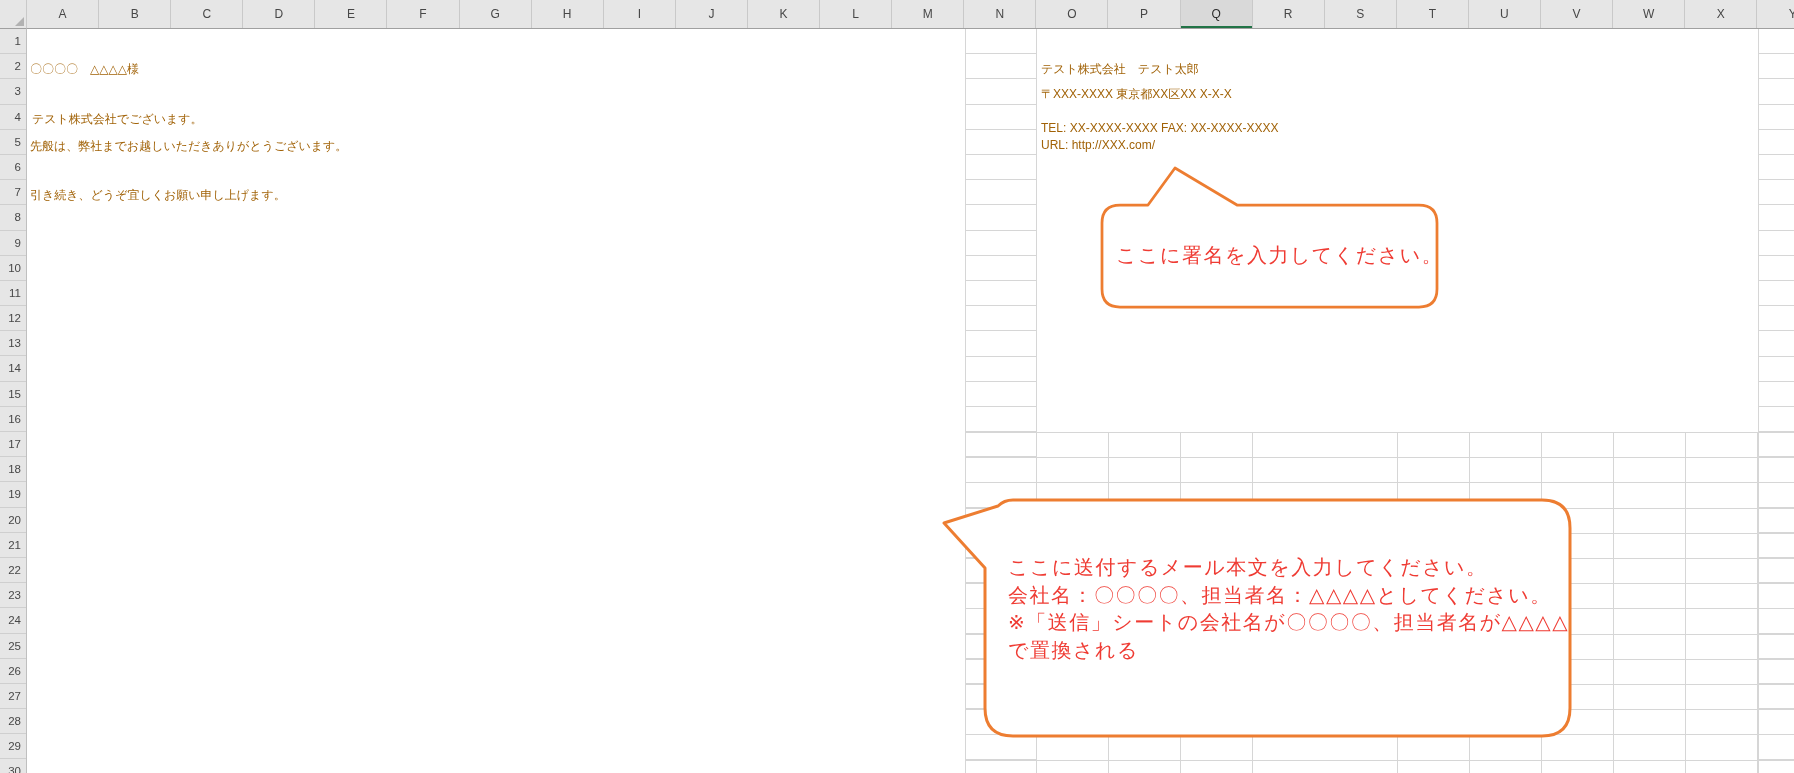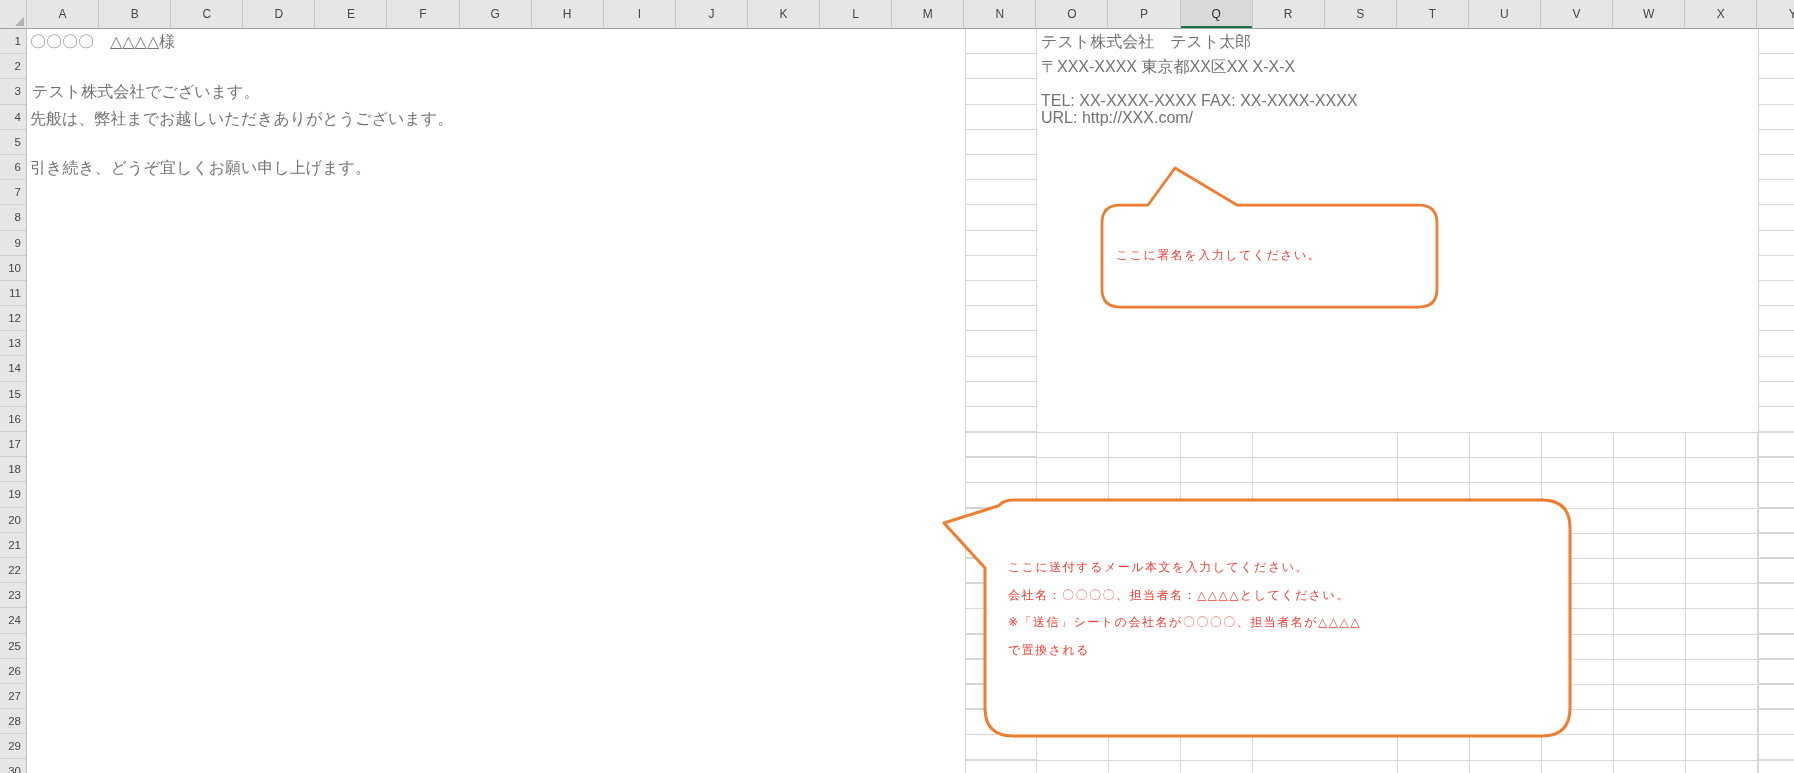--- a/index.html
+++ b/index.html
@@ -56,29 +56,30 @@
   }
   #grid-bottom{
     left:965px; top:432px; width:829px; height:341px;
     border-top:1px solid #d6d6d6;
     background:
       repeating-linear-gradient(to bottom, transparent 0px, transparent 24.2px, #d6d6d6 24.2px, #d6d6d6 25.2px),
       repeating-linear-gradient(to right, transparent 0px, transparent 71.1px, #d6d6d6 71.1px, #d6d6d6 72.1px);
   }
   
   .cell{
-    position:absolute; white-space:nowrap; font-size:16px; line-height:25.2px;
-    color:#737373;
+    position:absolute; white-space:nowrap; font-size:12px; line-height:25.2px;
+    color:#a16207;
+    margin-top:28px;
   }
   
   #shapes{position:absolute; left:0; top:0; pointer-events:none;}
   #shapes path{pointer-events:auto;}
   .callout-text{
     position:absolute; white-space:nowrap; color:#ef3b33;
-    font-size:12px; letter-spacing:1.5px; line-height:27.5px;
+    font-size:20px; letter-spacing:1.5px; line-height:27.5px;
   }
 </style>
 </head>
 <body>
 
 <div id="sheet">
 
   <div id="corner">
     <div class="tri"></div>
   </div>

